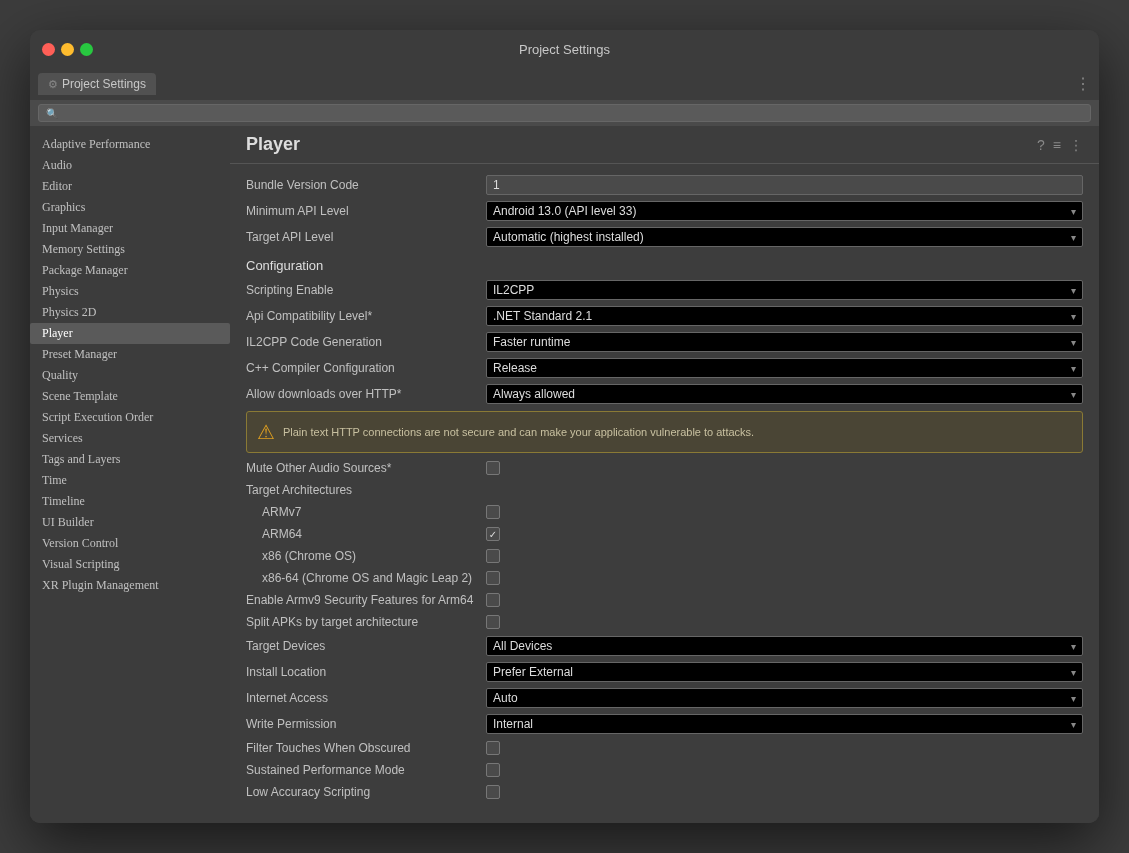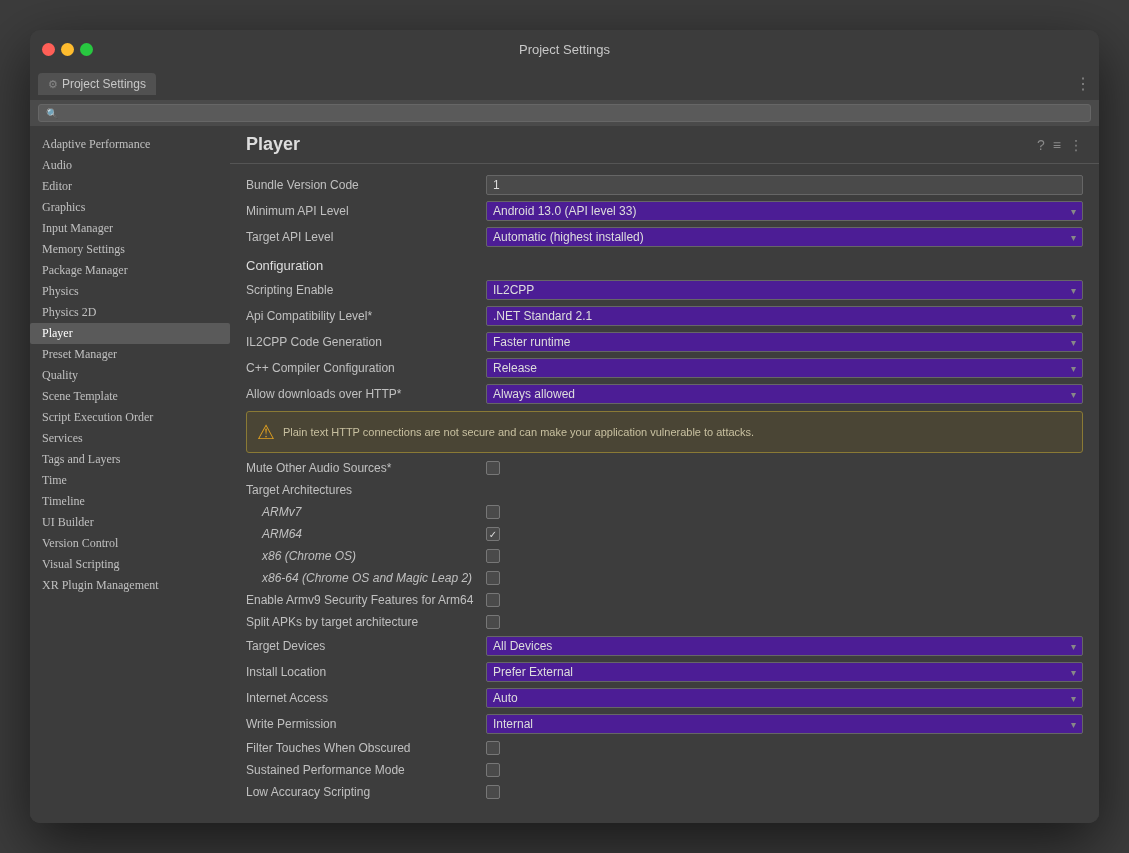--- a/index.html
+++ b/index.html
@@ -161,38 +161,38 @@
       align-items: center;
       padding: 3px 0;
       min-height: 22px;
     }
     .section-label {
       width: 240px;
       color: #c0c0c0;
       font-size: 12px;
       flex-shrink: 0;
     }
-    .section-label.indent { padding-left: 16px; font-style: italic; }
+    .section-label.indent { padding-left: 16px; }
     .section-value {
       flex: 1;
     }
     .text-input {
       width: 100%;
       background: #4a4a4a;
       border: 1px solid #666;
       border-radius: 2px;
       color: #ddd;
       padding: 2px 6px;
       font-size: 12px;
       height: 20px;
       outline: none;
     }
     .dropdown {
       width: 100%;
-      background: #4c1d95;
+      background: #000000;
       border: 1px solid #666;
       border-radius: 2px;
       color: #ddd;
       padding: 2px 6px;
       font-size: 12px;
       height: 20px;
       cursor: pointer;
       display: flex;
       align-items: center;
       justify-content: space-between;

